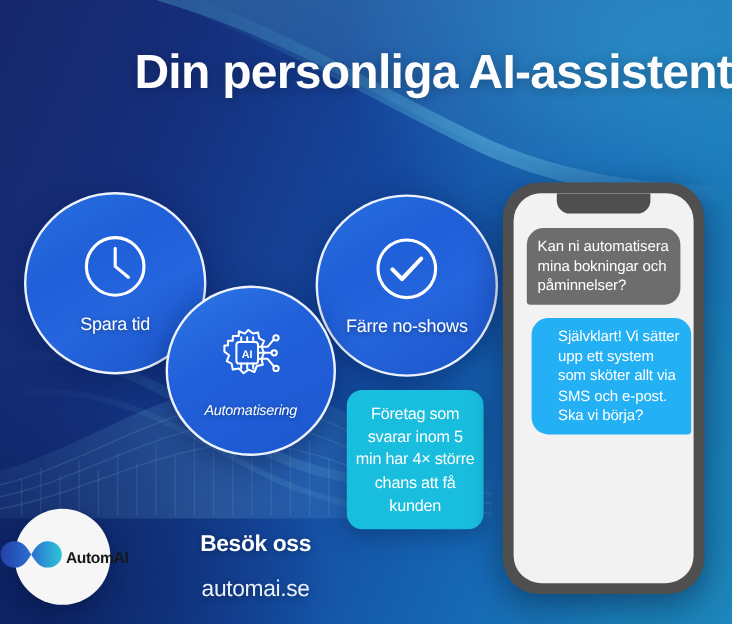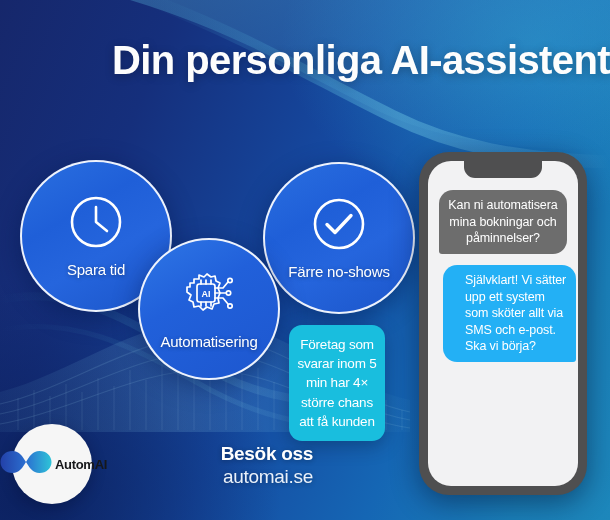--- a/index.html
+++ b/index.html
@@ -39,25 +39,25 @@
   }
   #c1{ left:20px; top:160px; width:152px; height:152px; }
   #c3{ left:263px; top:162px; width:152px; height:152px; }
   #c2{ left:138px; top:238px; width:142px; height:142px; z-index:3;
        background:linear-gradient(150deg,#2e76e6 0%,#2160da 40%,#1d57cf 100%); }
   .circle .ic{ margin-bottom:7px; }
   .circle .lbl{
     font-size:15px; color:#fff; white-space:nowrap; letter-spacing:-.2px;
     text-shadow:0 1px 4px rgba(0,0,0,.35);
   }
-  #c2 .lbl{ font-size:15px; }
+  #c2 .lbl{ font-size:12px;font-style:italic; }
 
   
   #stat{
-    position:absolute; left:289px; top:325px; width:96px; height:116px;
+    position:absolute; left:289px; top:325px; width:114px; height:116px;
     background:#19bede; border-radius:13px; z-index:4;
     display:flex; align-items:center; justify-content:center;
     box-shadow:0 5px 18px rgba(0,30,60,.35);
   }
   #stat p{
     text-align:center; color:#fff; font-size:13.5px; line-height:1.42;
     padding:0 7px; letter-spacing:-.2px;
   }
 
   
@@ -74,44 +74,44 @@
     position:absolute; left:50%; transform:translateX(-50%); top:0;
     width:78px; height:17px; background:#4f4f50;
     border-radius:0 0 11px 11px; z-index:2;
   }
   .bubble{
     position:absolute; font-size:12.5px; line-height:1.32; color:#fff;
     padding:7px 9px; letter-spacing:-.1px;
   }
   #b1{
     left:11px; top:29px; width:128px;
-    background:#6d6d6d; border-radius:14px 14px 14px 3px;text-align:center;
+    background:#6d6d6d; border-radius:14px 14px 14px 3px;
   }
   #b2{
     left:15px; top:104px; width:133px;
     background:#23b0f5; border-radius:14px 14px 3px 14px;padding-left:22px;
   }
 
   
   #logo{
     position:absolute; left:12px; top:424px; width:80px; height:80px;
     background:#f6f6f6; border-radius:50%; z-index:6;
     display:flex; flex-direction:row; align-items:center; justify-content:center;
     box-shadow:0 4px 14px rgba(0,10,40,.3);
   }
   #logo .wordmark{
     font-size:13px; font-weight:bold; color:#16171a; margin-top:1px; letter-spacing:-.3px;
   }
   #foot{
-    position:absolute; left:113px; top:443px; width:200px; text-align:right; z-index:6;
+    position:absolute; left:113px; top:443px; width:200px; text-align:center; z-index:6;
   }
   #foot .l1{ font-size:19px; font-weight:bold; color:#ffffff; letter-spacing:-.3px;
              text-shadow:0 1px 5px rgba(0,0,0,.3); }
   #foot .l2{ font-size:19px; font-weight:normal; color:#eaf1fa; letter-spacing:-.3px;
-             margin-top:1px; text-shadow:0 1px 5px rgba(0,0,0,.3); }
+             margin-top:16px; text-shadow:0 1px 5px rgba(0,0,0,.3); }
 </style>
 </head>
 <body>
 
 <div id="stage">
 
   <svg id="bgsvg" viewBox="0 0 610 520" aria-hidden="true">
     <defs>
       <linearGradient id="swg" x1="0" y1="0" x2="1" y2="0">
         <stop offset="0%" stop-color="#49b6d8" stop-opacity="0"></stop>

